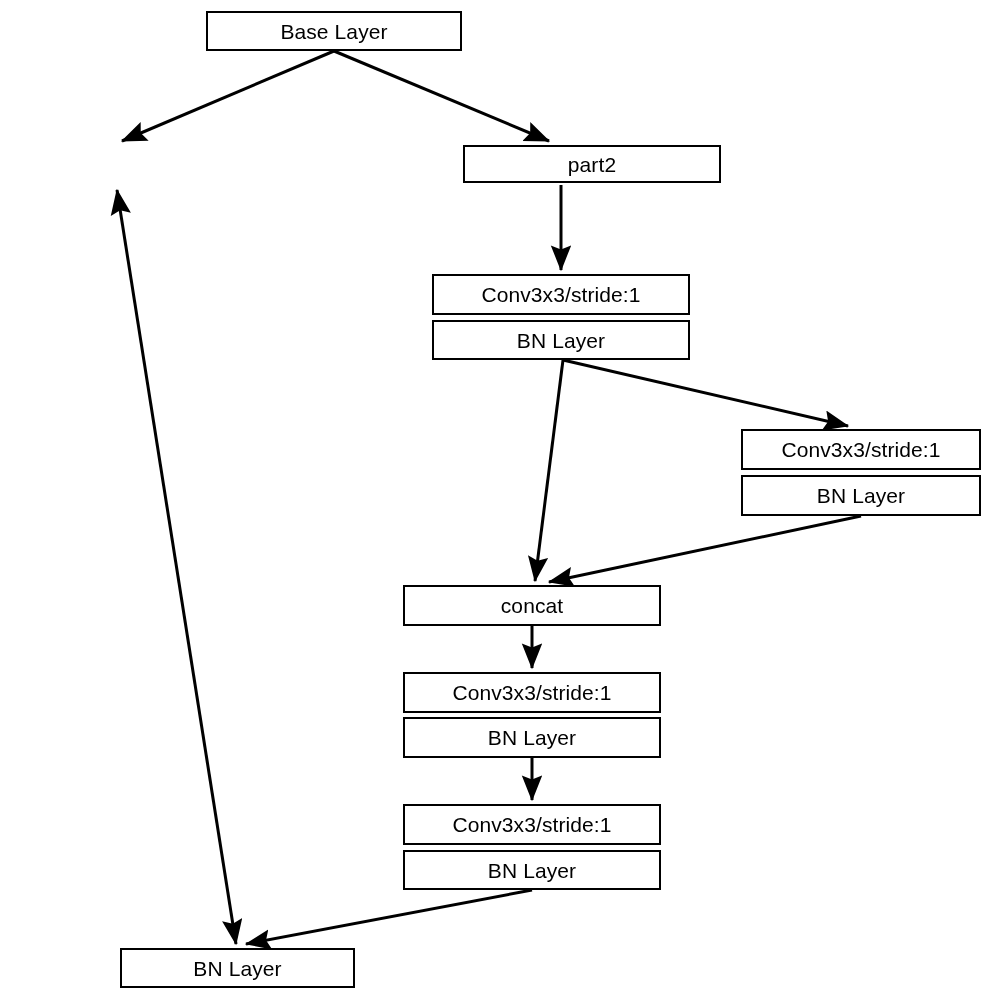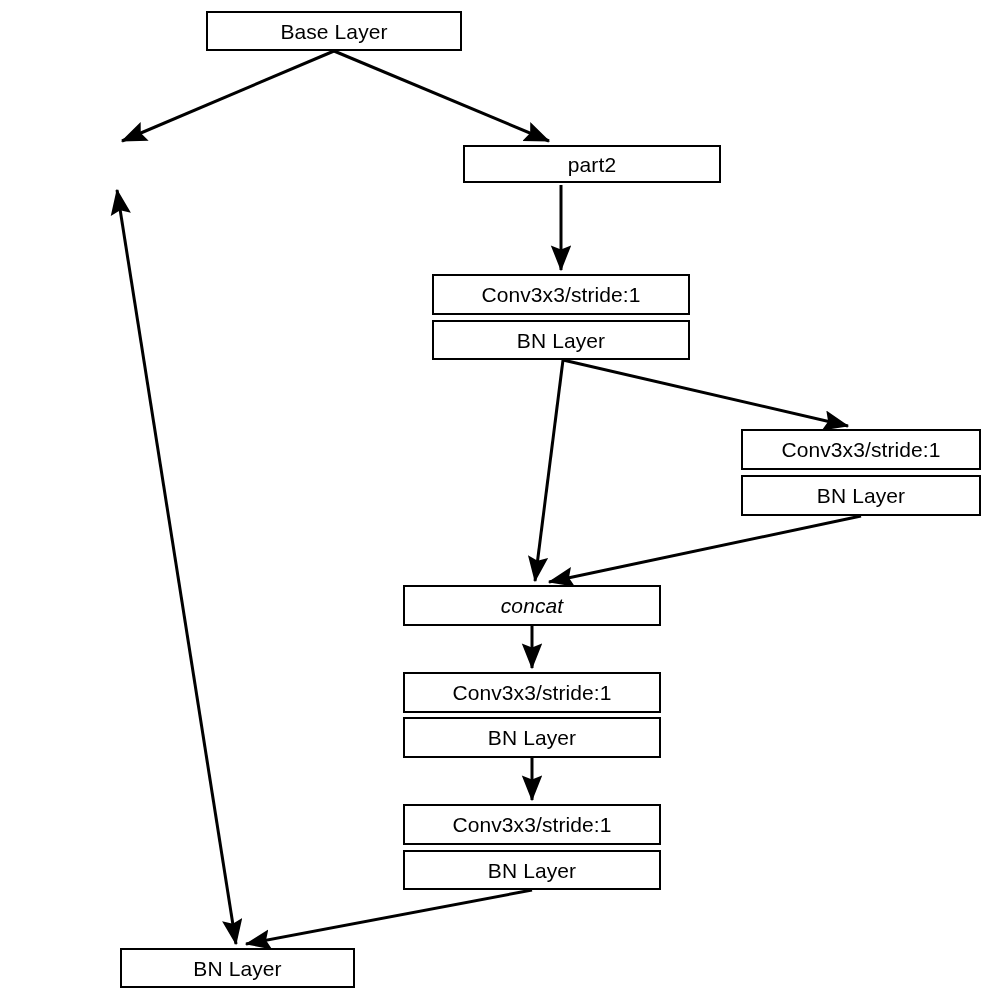--- a/index.html
+++ b/index.html
@@ -99,21 +99,21 @@
   </div>
 
   <div class="node" style="left:741px; top:429px; width:240px; height:41px;">
     <span class="node-label">Conv3x3/stride:1</span>
   </div>
 
   <div class="node" style="left:741px; top:475px; width:240px; height:41px;">
     <span class="node-label">BN Layer</span>
   </div>
 
-  <div class="node" style="left:403px; top:585px; width:258px; height:41px;font-style:italic;">
+  <div class="node" style="left:403px; top:585px; width:258px; height:41px;">
     <span class="node-label">concat</span>
   </div>
 
   <div class="node" style="left:403px; top:672px; width:258px; height:41px;">
     <span class="node-label">Conv3x3/stride:1</span>
   </div>
 
   <div class="node" style="left:403px; top:717px; width:258px; height:41px;">
     <span class="node-label">BN Layer</span>
   </div>

